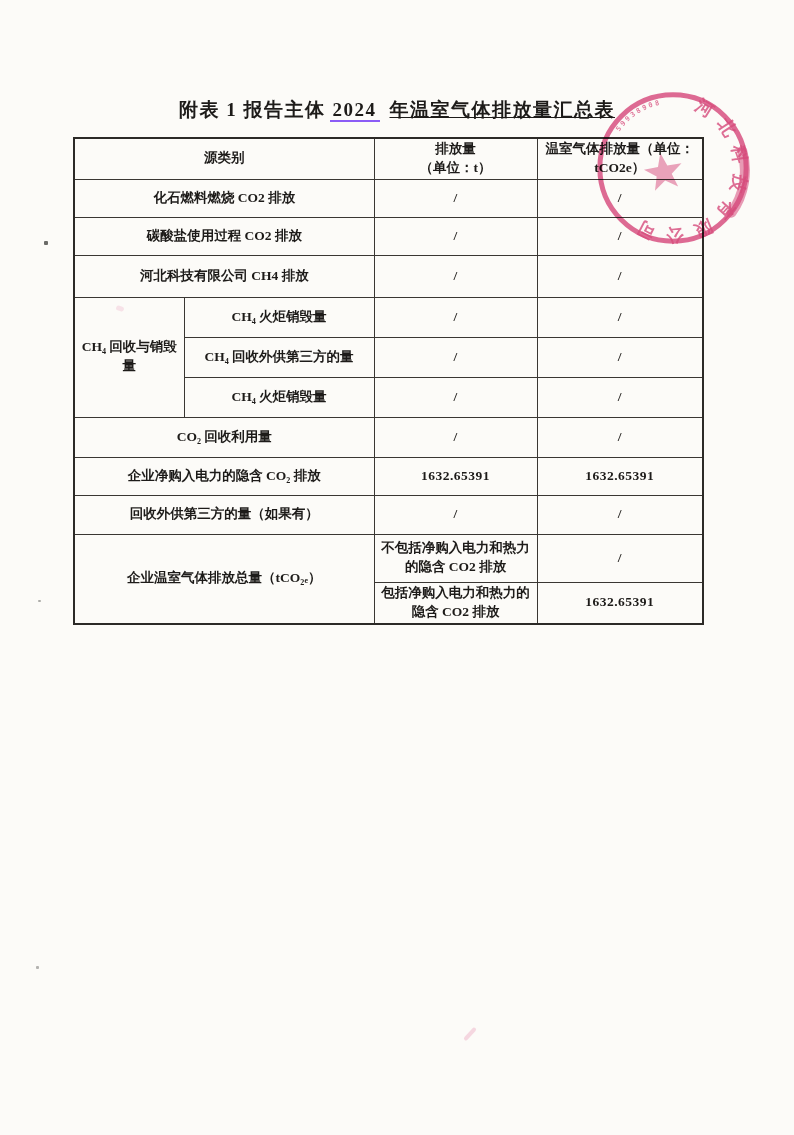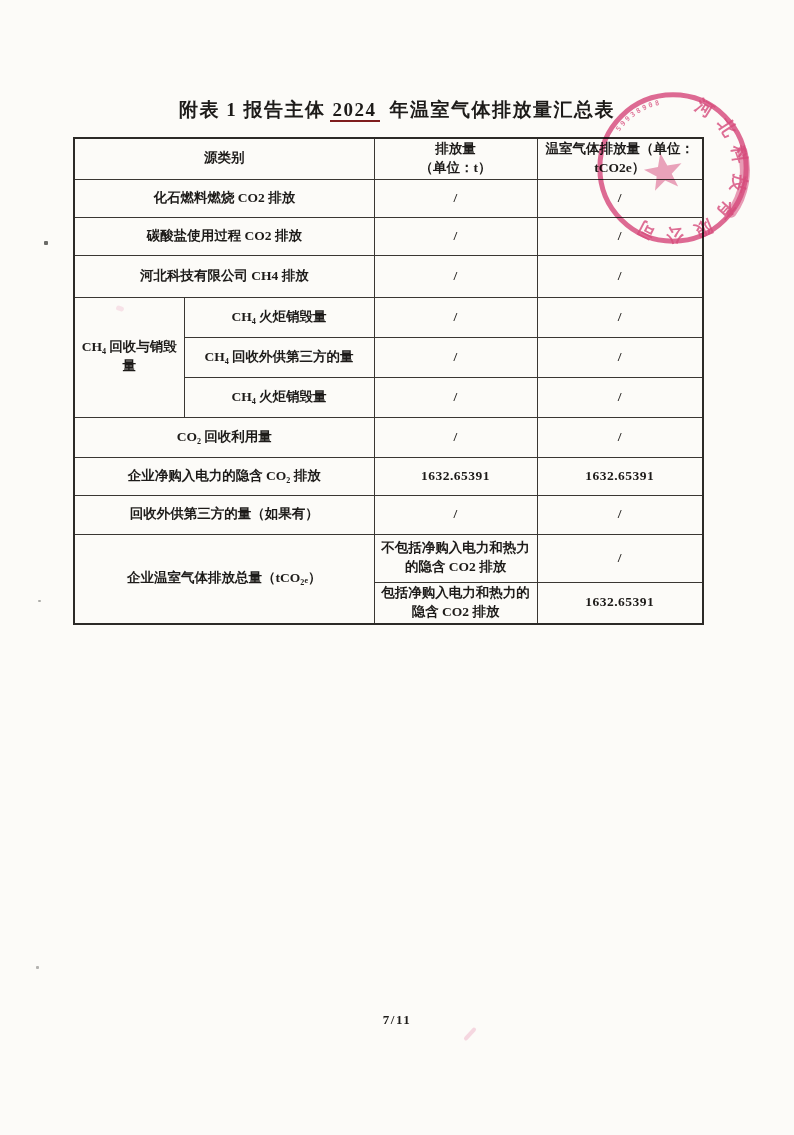--- a/index.html
+++ b/index.html
@@ -6,22 +6,22 @@
   .page{
     position:relative; width:794px; height:1135px; margin:0 auto;
     background:#fcfbf8; overflow:hidden;
     font-family:"Liberation Serif","DejaVu Serif",serif; color:#1d1b19;
   }
   
   .title{
     position:absolute; top:97px; left:0; right:0; text-align:center;
     font-size:19px; font-weight:bold; letter-spacing:1.5px; white-space:nowrap;
   }
-  .title .year{border-bottom:2px solid #7f1d1d; padding:0 3px; margin:0 4px;}
-  .title .sp{margin-left:6px;}
+  .title .year{border-bottom:2px solid #8b5cf6; padding:0 3px; margin:0 4px;}
+  .title .sp{margin-left:6px;text-decoration:underline;}
   
   table.ghg{
     position:absolute; left:73px; top:137px; width:629px;
     border-collapse:collapse; table-layout:fixed;
     border:2.5px solid #2c2a27;
   }
   table.ghg td{
     border:1.6px solid #3a3733; text-align:center; vertical-align:middle;
     font-size:13.5px; font-weight:bold; padding:1px 4px; line-height:1.4;
     overflow:hidden;
@@ -154,21 +154,20 @@
     <path d="M 190,78 A 95,95 0 0 1 176,158" fill="none" stroke="#d63c74" stroke-width="13" opacity="0.55" stroke-linecap="round"></path>
     <text font-family="'DejaVu Sans',sans-serif" font-size="23" font-weight="bold" fill="#d63c74" opacity="0.8" letter-spacing="12">
       <textPath href="#arcName" startOffset="2%">河北科技有限公司</textPath>
     </text>
     <text font-family="'DejaVu Sans Mono',monospace" font-size="9" font-weight="bold" fill="#d63c74" opacity="0.75" letter-spacing="3">
       <textPath href="#arcSerial" startOffset="4%">59938908</textPath>
     </text>
     <path d="M83.5,80.4 L92.6,96.7 L111.0,93.8 L98.3,107.4 L106.7,124.1 L89.8,116.2 L76.6,129.4 L78.8,110.9 L62.3,102.4 L80.5,98.8 Z" fill="#d63c74" opacity="0.5"></path>
   </svg>
 
-  <div class="pagenum">7/11</div>
 
   <div class="speck s1"></div>
   <div class="speck s2"></div>
   <div class="speck s3"></div>
   <div class="smudge"></div>
   <div class="smudge2"></div>
 
 </div>
 
 </body></html>

